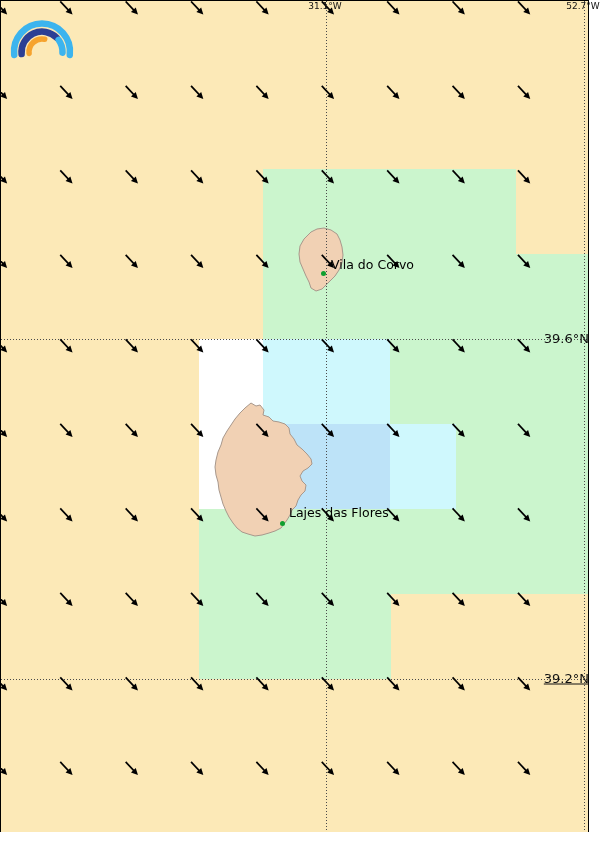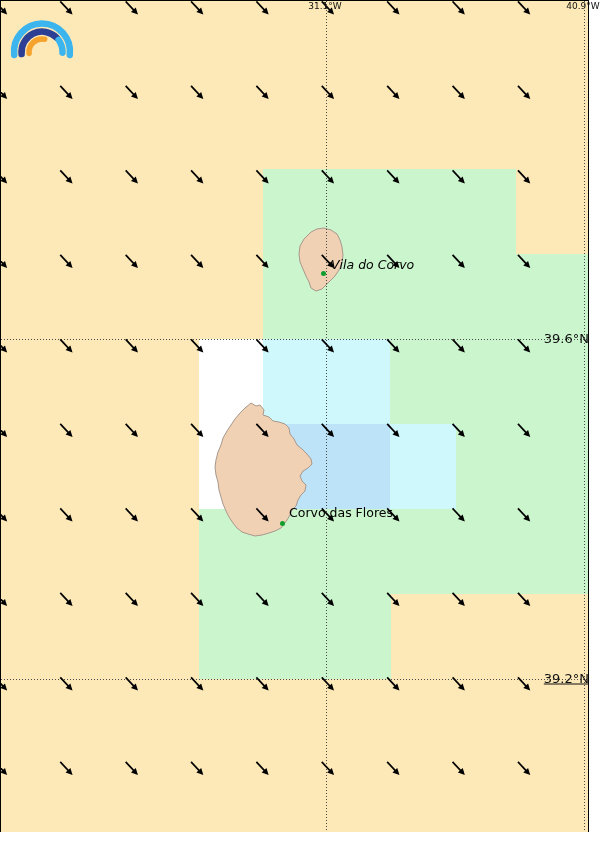--- a/index.html
+++ b/index.html
@@ -411,27 +411,27 @@
         </g>
         <g transform="translate(523.1,767.5) rotate(47)">
           <line x1="-9" y1="0" x2="4" y2="0" stroke="#000000" stroke-width="1.7"></line>
           <path d="M9,0 L2.3,-3.3 L2.3,3.3 Z" fill="#000000"></path>
         </g>
       </svg>
   </div>
 
   <div class="layer" id="labels-layer">
       <span class="lon-label" style="left: 325px;">31.1°W</span>
-      <span class="lon-label" style="left: 583px;">40.9°W</span>
+      <span class="lon-label" style="left: 583px;">52.7°W</span>
       <span class="lat-label" style="top: 338px;">39.6°N</span>
       <span class="lat-label" style="top: 678px; text-decoration: underline;">39.2°N</span>
       <div class="town-dot" style="left: 320.5px; top: 270.5px; background: rgb(15, 159, 47);"></div>
-      <span class="town-label" style="left: 331px; top: 264px; font-style: italic;">Vila do Corvo</span>
+      <span class="town-label" style="left: 331px; top: 264px;">Vila do Corvo</span>
       <div class="town-dot" style="left: 279.5px; top: 520.5px; background: rgb(15, 159, 47);"></div>
-      <span class="town-label" style="left: 289px; top: 512px;">Corvo das Flores</span>
+      <span class="town-label" style="left: 289px; top: 512px;">Lajes das Flores</span>
       <div class="tick" style="left: 64px; top: 843.5px;"></div>
       <div class="tick" style="left: 130px; top: 843.5px;"></div>
       <div class="tick" style="left: 195px; top: 843.5px;"></div>
       <div class="tick" style="left: 261px; top: 843.5px;"></div>
       <div class="tick" style="left: 326px; top: 843.5px;"></div>
       <div class="tick" style="left: 391px; top: 843.5px;"></div>
       <div class="tick" style="left: 457px; top: 843.5px;"></div>
       <div class="tick" style="left: 522px; top: 843.5px;"></div>
     </div>
 

